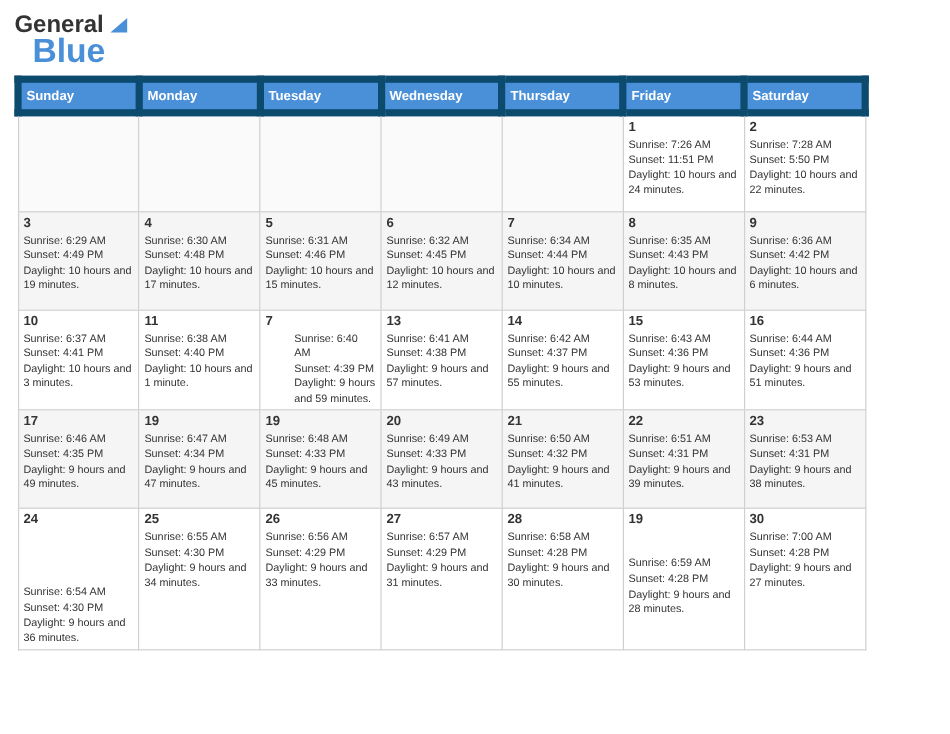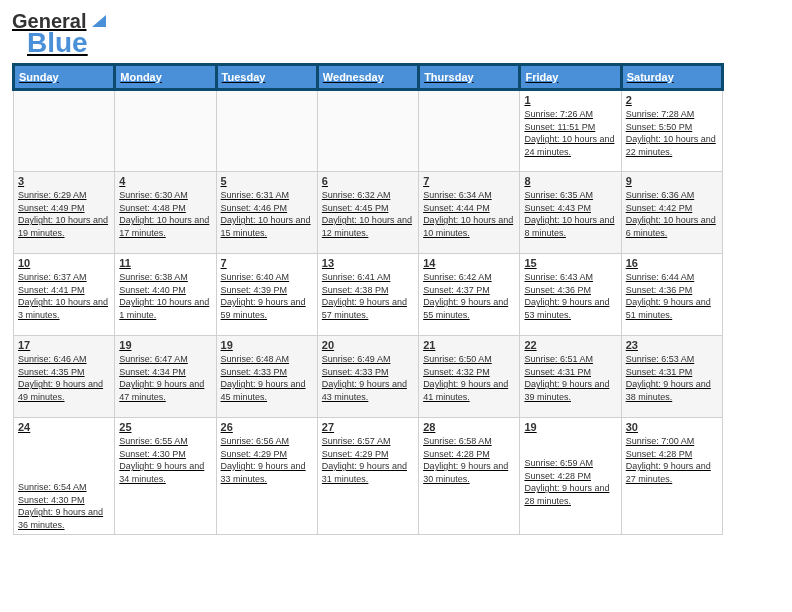--- a/index.html
+++ b/index.html
@@ -6,21 +6,20 @@
     body {
       font-family: Arial, sans-serif;
       background: #fff;
       width: 792px;
       height: 612px;
       overflow: hidden;
     }
     .container {
       width: 736px;
       padding: 10px 12px 6px 12px;
-      text-decoration: underline;
     }
     .header-row {
       display: flex;
       justify-content: space-between;
       align-items: flex-start;
       margin-bottom: 4px;
     }
     .logo {
       display: flex;
       flex-direction: column;
@@ -43,21 +42,21 @@
       border-collapse: collapse;
       table-layout: fixed;
     }
     thead tr th {
       background-color: #4a90d9;
       color: white;
       font-size: 11px;
       font-weight: bold;
       padding: 5px 4px;
       text-align: left;
-      border: 3px solid #0c4a6e;
+      border: 6px solid #0c4a6e;
     }
     tbody tr td {
       border: 1px solid #d0d0d0;
       vertical-align: top;
       padding: 3px 4px;
       font-size: 9.5px;
       color: #333;
       height: 82px;
       background: #fff;
     }
@@ -182,21 +181,21 @@
 Daylight: 10 hours and 3 minutes.</div>
           </td>
           <td>
             <div class="day-number">11</div>
             <div class="day-info" style="white-space: pre-line;">Sunrise: 6:38 AM
 Sunset: 4:40 PM
 Daylight: 10 hours and 1 minute.</div>
           </td>
           <td>
             <div class="day-number">7</div>
-            <div class="day-info" style="white-space: pre-line;">Sunrise: 6:40 AM
+            <div class="day-info" style="white-space: pre-line; margin-left: 24px;">Sunrise: 6:40 AM
 Sunset: 4:39 PM
 Daylight: 9 hours and 59 minutes.</div>
           </td>
           <td>
             <div class="day-number">13</div>
             <div class="day-info" style="white-space: pre-line;">Sunrise: 6:41 AM
 Sunset: 4:38 PM
 Daylight: 9 hours and 57 minutes.</div>
           </td>
           <td>

